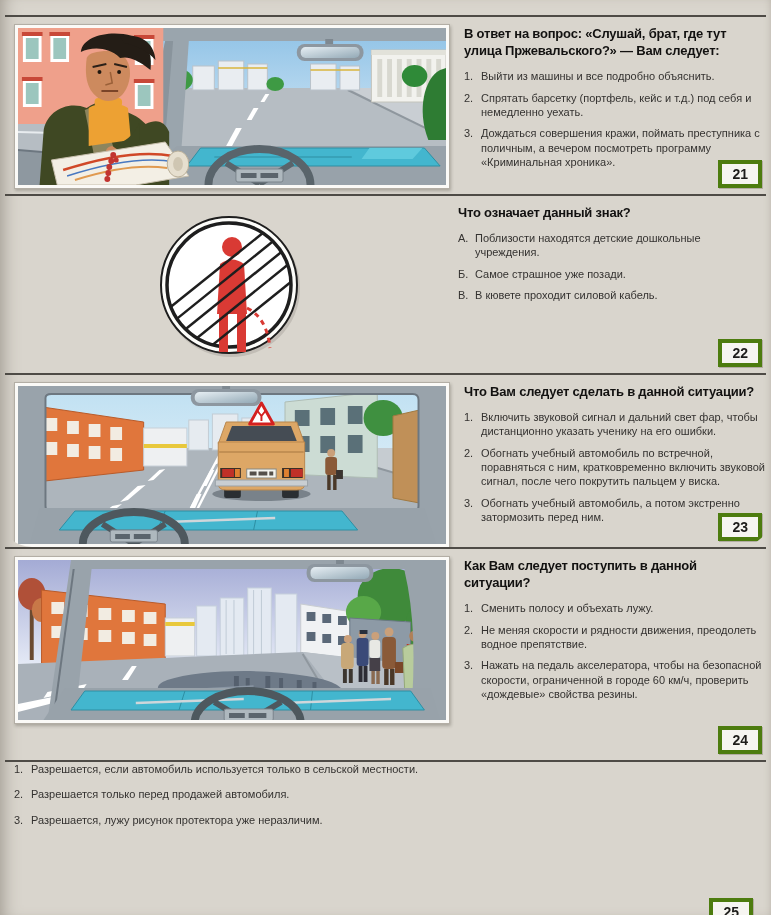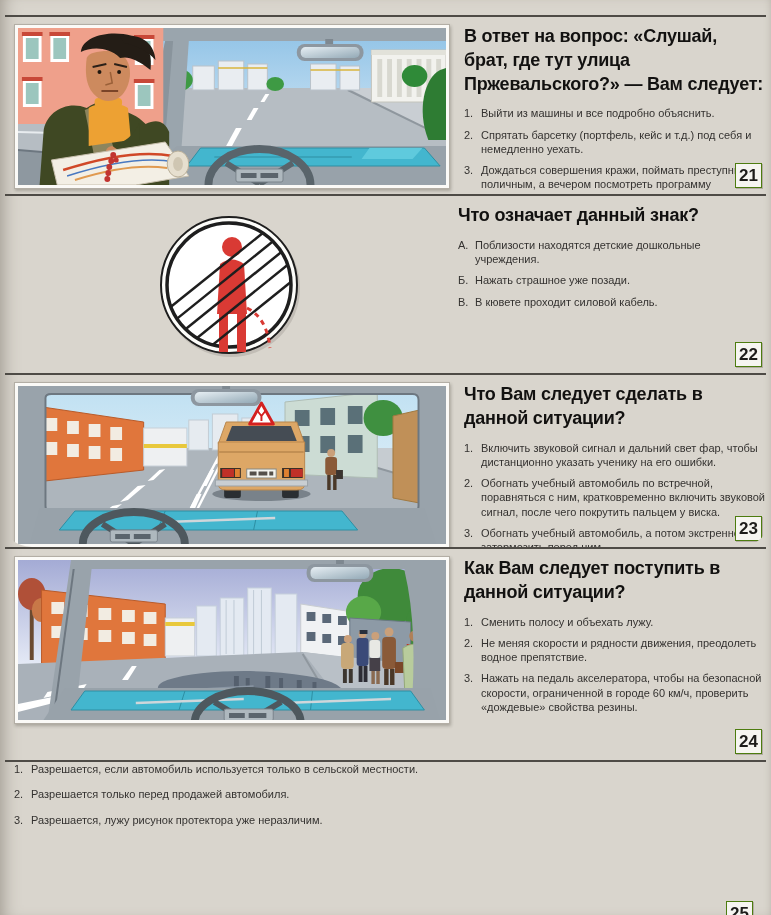--- a/index.html
+++ b/index.html
@@ -20,32 +20,32 @@
   .s25 { height:172px; display:block; padding:0 14px; }
   .illu { flex:0 0 444px; padding:7px 0 0 14px; }
   .illu-frame {
     width:436px; background:#fbfaf7; border:1px solid #b3aea5;
     padding:3px; box-shadow:1px 2px 3px rgba(60,55,45,.30);
   }
   svg.scene { display:block; }
   .signzone { flex:0 0 444px; display:flex; justify-content:center; padding:14px 0 0 14px; }
   .textcol { flex:1; position:relative; padding:8px 6px 26px 14px; }
   h2.qtitle {
-    font-size:18px; line-height:1.32; color:#121110;
+    font-size:13px; line-height:1.32; color:#121110;
     letter-spacing:-0.2px; margin-bottom:10px; font-weight:bold;
   }
   .answers { }
   .answer { display:flex; font-size:11px; line-height:1.3; color:#343230; margin-bottom:7px; }
   .answer .marker { flex:0 0 17px; }
   .answer .atext { flex:1; }
   .badge {
     position:absolute; right:9px; bottom:6px;
-    border:1px solid #4d7c0f; background:#f6f5f1; color:#1d1c1a;
-    font-size:17px; font-weight:bold; line-height:1;
-    padding:3px 3px; box-shadow:1px 1px 0 #b2aca2;
+    border:4px solid #4d7c0f; background:#f6f5f1; color:#1d1c1a;
+    font-size:14px; font-weight:bold; line-height:1;
+    padding:3px 10px; box-shadow:1px 1px 0 #b2aca2;
   }
   
   .s25 h2.qtitle { padding-top:44px; margin-bottom:16px; font-size:13.5px; }
   .s25 .answer { margin-bottom:11px; }
   .s25 .badge { right:18px; bottom:8px; }
 </style>
 </head>
 <body>
 
 <div class="page">
@@ -245,21 +245,21 @@
     </div>
     <div class="textcol">
       <h2 class="qtitle">Что означает данный знак?</h2>
       <div class="answers">
         <div class="answer">
           <span class="marker">А.</span>
           <span class="atext">Поблизости находятся детские дошкольные учреждения.</span>
         </div>
         <div class="answer">
           <span class="marker">Б.</span>
-          <span class="atext">Нажать страшное уже позади.</span>
+          <span class="atext">Самое страшное уже позади.</span>
         </div>
         <div class="answer">
           <span class="marker">В.</span>
           <span class="atext">В кювете проходит силовой кабель.</span>
         </div>
       </div>
       <div class="badge">22</div>
     </div>
   </section>
 

